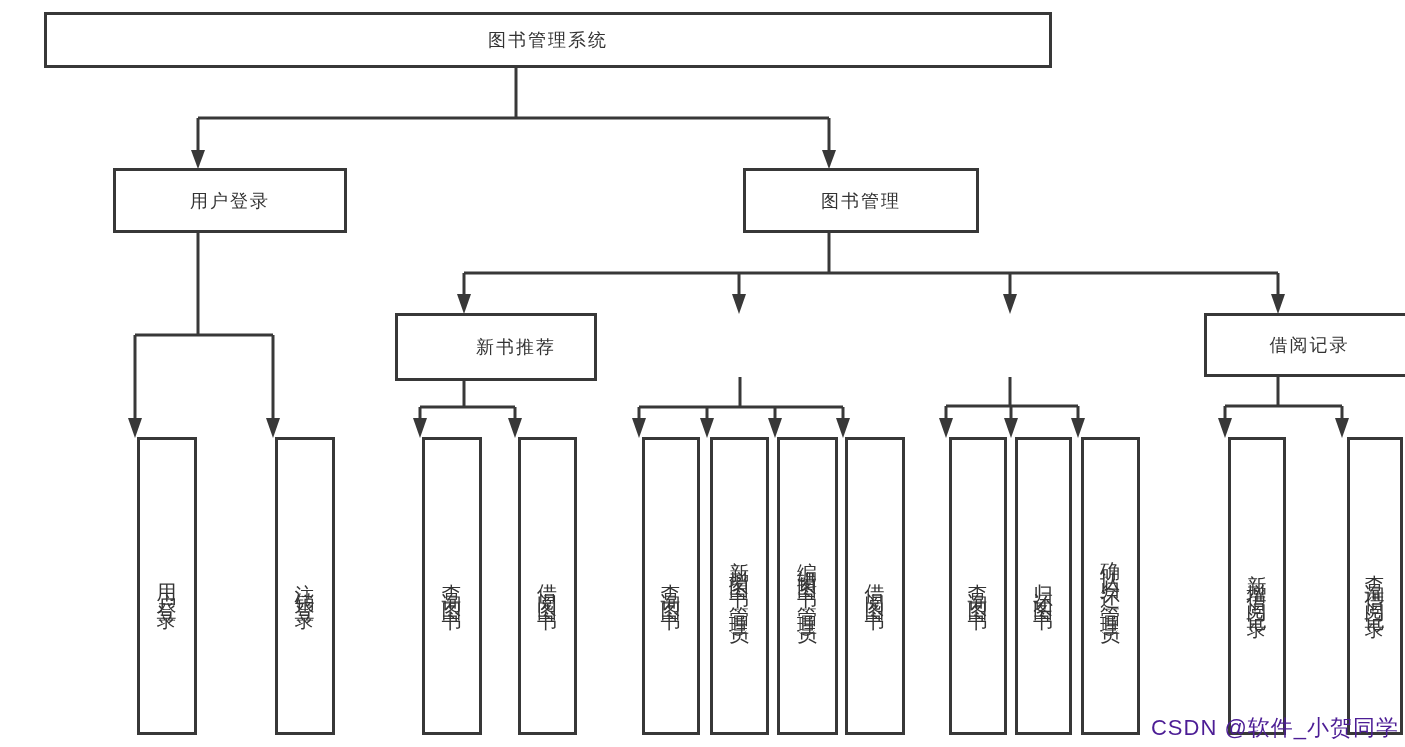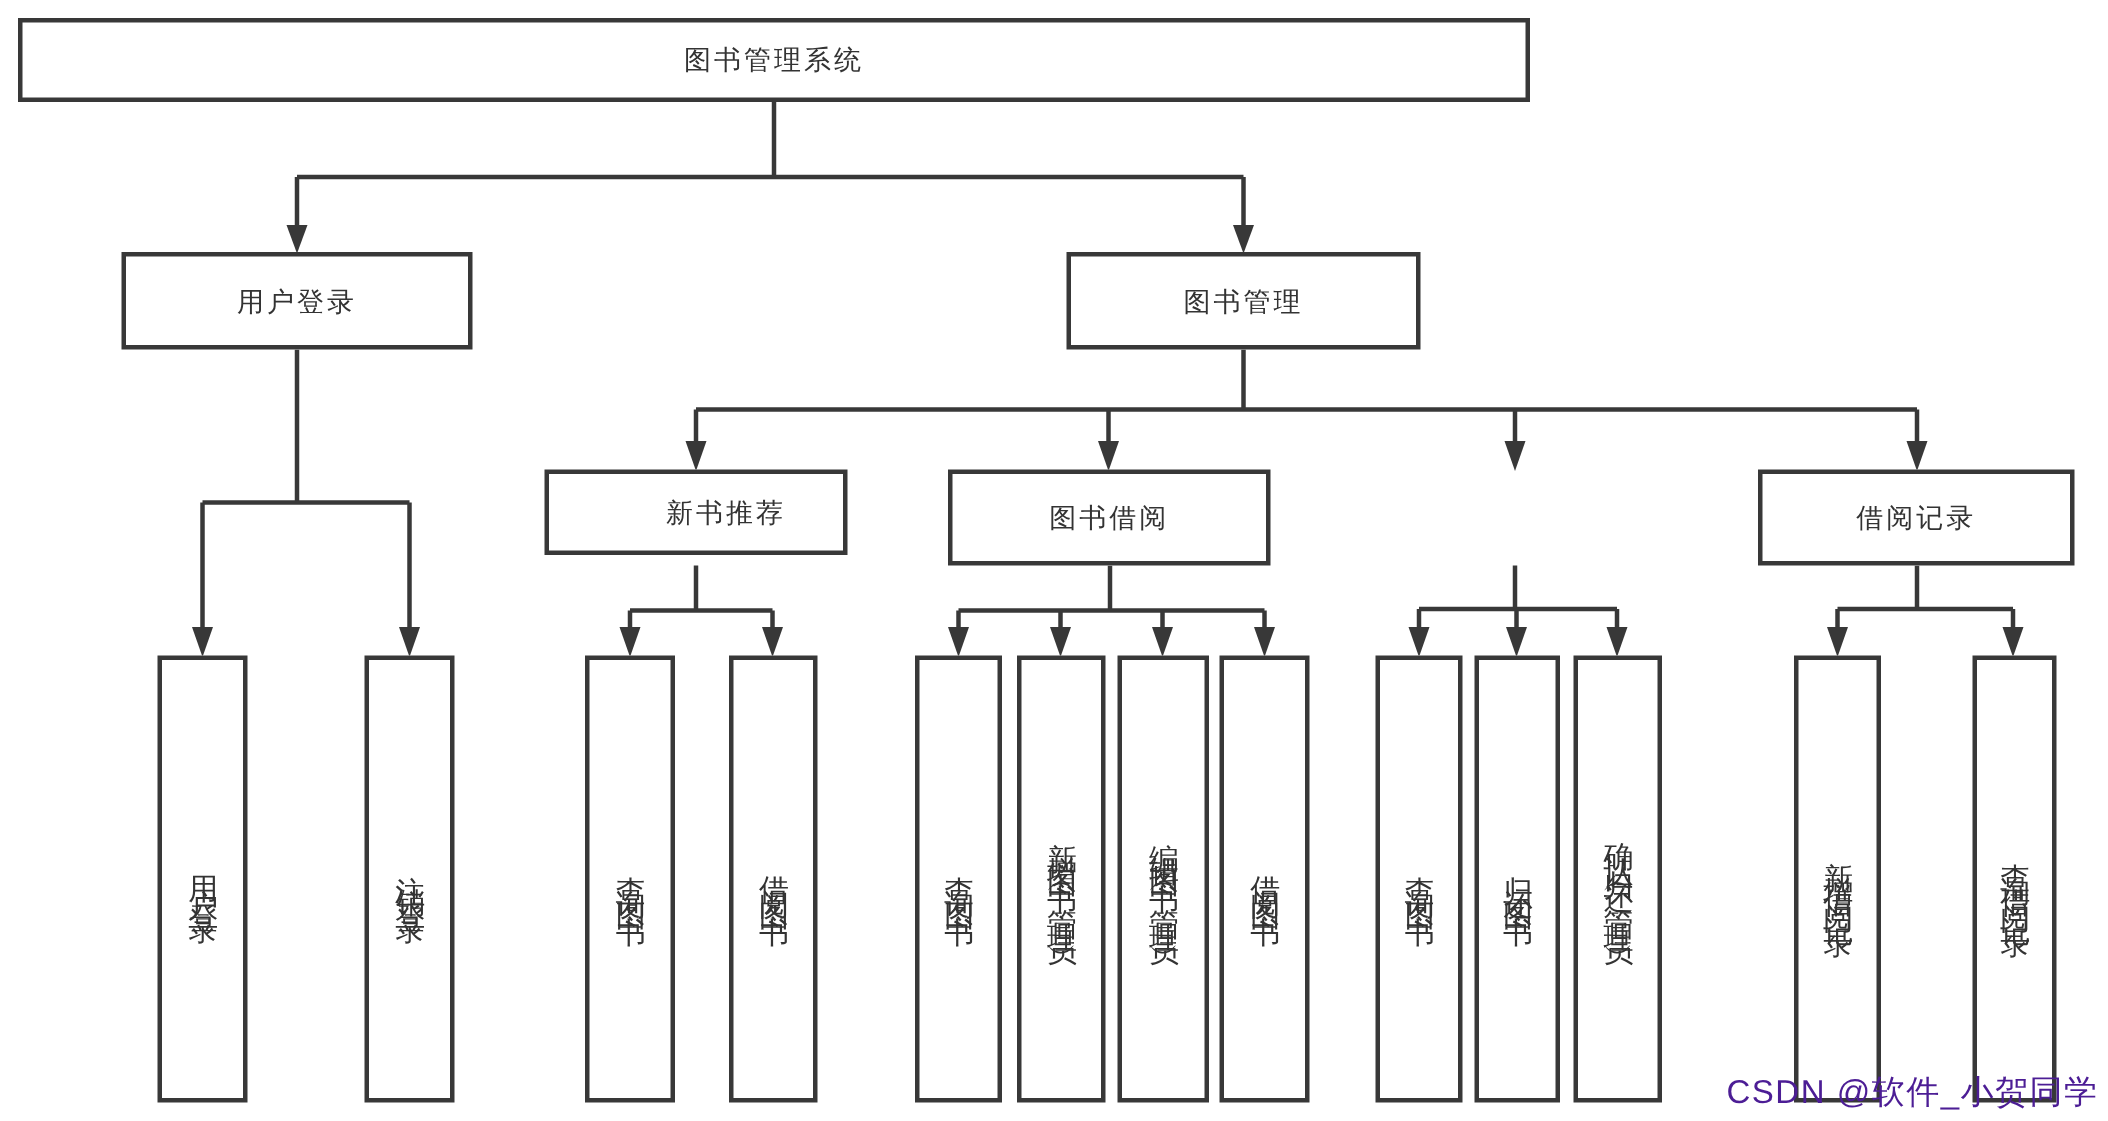--- a/index.html
+++ b/index.html
@@ -20,20 +20,21 @@
   .node {
     position: absolute;
     box-sizing: border-box;
     background: #ffffff;
     border: 3px solid #383838;
     color: #333333;
     display: flex;
     align-items: center;
     justify-content: center;
     z-index: 2;
+    margin-left: 32px;
   }
   .hbox { font-size: 18px; letter-spacing: 2px; }
   .vbox span.vtext {
     writing-mode: vertical-rl;
     text-orientation: mixed;
     font-size: 20px;
     letter-spacing: 9px;
     line-height: 1.0;
     white-space: nowrap;
   }
@@ -135,25 +136,22 @@
     <span>图书管理系统</span>
   </div>
 
   <div class="node hbox" style="left:81px; top:168px; width:234px; height:65px;">
     <span>用户登录</span>
   </div>
   <div class="node hbox" style="left:711px; top:168px; width:236px; height:65px;">
     <span>图书管理</span>
   </div>
 
-  <div class="node hbox" style="left:363px; top:313px; width:202px; height:57px;padding-left:40px;">
+  <div class="node hbox" style="left:363px; top:313px; width:202px; height:68px;padding-left:40px;">
     <span>新书推荐</span>
-  </div>
-  <div class="node hbox" style="left:632px; top:313px; width:215px; height:64px;">
-    <span>图书借阅</span>
   </div>
   <div class="node hbox" style="left:1172px; top:313px; width:211px; height:64px;">
     <span>借阅记录</span>
   </div>
 
   <div class="node vbox" style="left:105px; top:437px; width:60px; height:298px;">
     <span class="vtext">用户登录</span>
   </div>
   <div class="node vbox" style="left:243px; top:437px; width:60px; height:298px;">
     <span class="vtext">注销登录</span>

